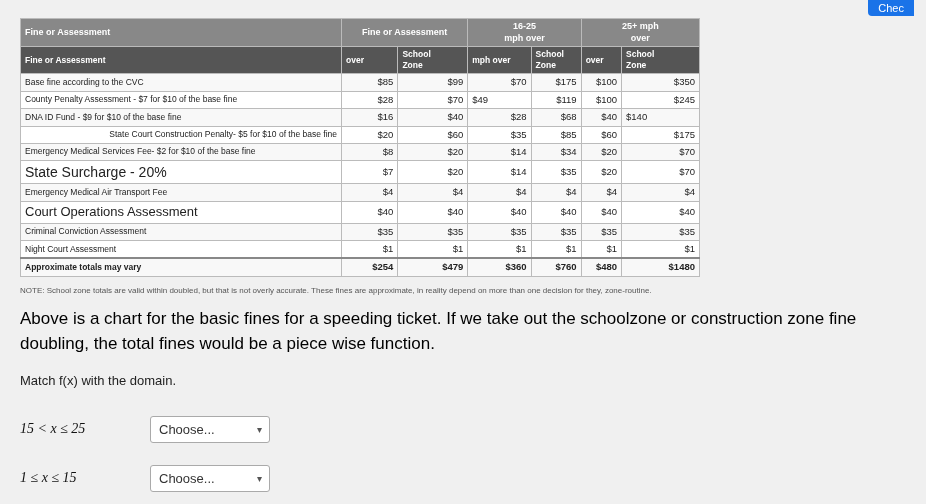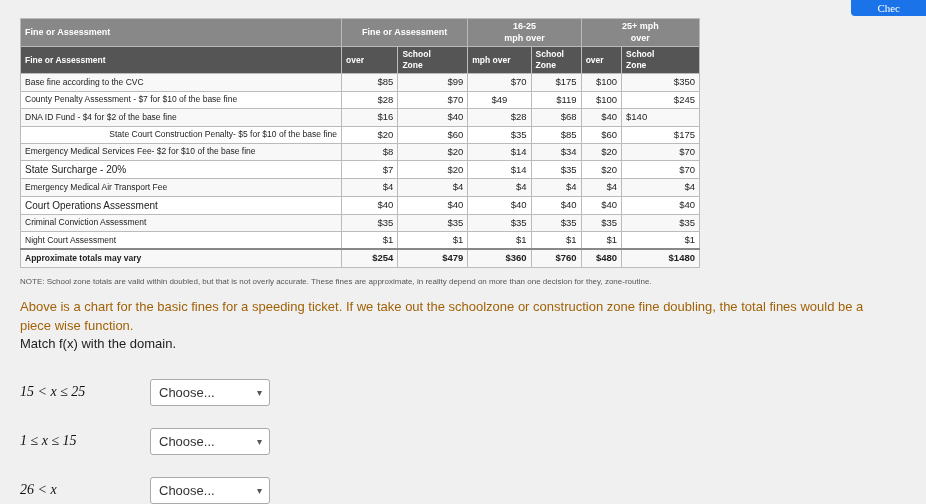--- a/index.html
+++ b/index.html
@@ -14,27 +14,26 @@
     }
     .page-container {
       width: 926px;
       min-height: 504px;
       background: #f0f0f0;
       padding: 18px 20px 20px 20px;
     }
     .top-bar {
       position: absolute;
       top: 0;
-      right: 0;
+      right: 12px;
       background: #1a73e8;
       color: white;
       font-size: 11px;
-      padding: 2px 26px;
+      padding: 2px 10px;
       border-radius: 0 0 0 4px;
-      font-family: Liberation Serif, serif;
     }
     .fines-table {
       width: 680px;
       border-collapse: collapse;
       font-size: 9.5px;
       margin-bottom: 8px;
       background: white;
       border: 1px solid #bbb;
     }
     .fines-table th, .fines-table td {
@@ -66,25 +65,25 @@
       font-size: 8.5px;
     }
     .note-text {
       font-size: 8px;
       color: #555;
       width: 680px;
       margin-bottom: 10px;
       line-height: 1.4;
     }
     .above-text {
-      font-size: 13px;
-      color: #a16207;
+      font-size: 17px;
+      color: #000000;
       width: 850px;
       line-height: 1.5;
-      margin-bottom: 0;
+      margin-bottom: 16px;
     }
     .match-text {
       font-size: 13px;
       color: #222;
       margin-bottom: 28px;
     }
     .domain-rows {
       display: flex;
       flex-direction: column;
       gap: 20px;
@@ -160,27 +159,27 @@
           <td style="text-align: right;">$99</td>
           <td style="text-align: right;">$70</td>
           <td style="text-align: right;">$175</td>
           <td style="text-align: right;">$100</td>
           <td style="text-align: right;">$350</td>
         </tr>
         <tr>
           <td style="font-size: 8.5px;">County Penalty Assessment - $7 for $10 of the base fine</td>
           <td style="text-align: right;">$28</td>
           <td style="text-align: right;">$70</td>
-          <td style="text-align: center;">$49</td>
+          <td style="text-align: left;">$49</td>
           <td style="text-align: right;">$119</td>
           <td style="text-align: right;">$100</td>
           <td style="text-align: right; padding-left: 32px;">$245</td>
         </tr>
         <tr>
-          <td style="font-size: 8.5px;">DNA ID Fund - $4 for $2 of the base fine</td>
+          <td style="font-size: 8.5px;">DNA ID Fund - $9 for $10 of the base fine</td>
           <td style="text-align: right;">$16</td>
           <td style="text-align: right;">$40</td>
           <td style="text-align: right;">$28</td>
           <td style="text-align: right;">$68</td>
           <td style="text-align: right;">$40</td>
           <td style="text-align: left; margin-top: 42px;">$140</td>
         </tr>
         <tr>
           <td style="font-size: 8.5px; text-align: right;">State Court Construction Penalty- $5 for $10 of the base fine</td>
           <td style="text-align: right;">$20</td>
@@ -193,39 +192,39 @@
         <tr>
           <td style="font-size: 8.5px;">Emergency Medical Services Fee- $2 for $10 of the base fine</td>
           <td style="text-align: right;">$8</td>
           <td style="text-align: right;">$20</td>
           <td style="text-align: right;">$14</td>
           <td style="text-align: right;">$34</td>
           <td style="text-align: right;">$20</td>
           <td style="text-align: right;">$70</td>
         </tr>
         <tr>
-          <td style="font-size: 10px; margin-left: 48px;">State Surcharge - 20%</td>
+          <td style="font-size: 14px; margin-left: 48px;">State Surcharge - 20%</td>
           <td style="text-align: right;">$7</td>
           <td style="text-align: right;">$20</td>
           <td style="text-align: right;">$14</td>
           <td style="text-align: right;">$35</td>
           <td style="text-align: right;">$20</td>
           <td style="text-align: right;">$70</td>
         </tr>
         <tr>
           <td style="font-size: 8.5px;">Emergency Medical Air Transport Fee</td>
           <td style="text-align: right;">$4</td>
           <td style="text-align: right;">$4</td>
           <td style="text-align: right;">$4</td>
           <td style="text-align: right;">$4</td>
           <td style="text-align: right;">$4</td>
           <td style="text-align: right;">$4</td>
         </tr>
         <tr>
-          <td style="font-size: 10px;">Court Operations Assessment</td>
+          <td style="font-size: 13px;">Court Operations Assessment</td>
           <td style="text-align: right;">$40</td>
           <td style="text-align: right;">$40</td>
           <td style="text-align: right;">$40</td>
           <td style="text-align: right;">$40</td>
           <td style="text-align: right;">$40</td>
           <td style="text-align: right;">$40</td>
         </tr>
         <tr>
           <td style="font-size: 8.5px;">Criminal Conviction Assessment</td>
           <td style="text-align: right;">$35</td>

